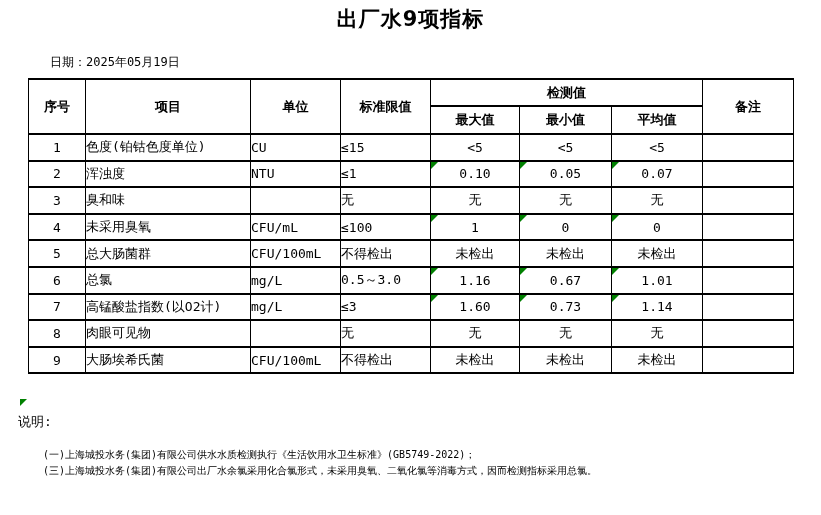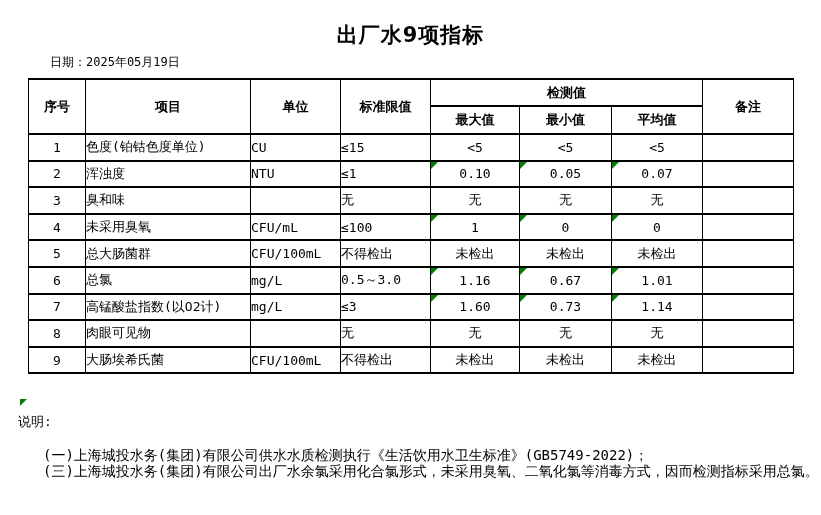--- a/index.html
+++ b/index.html
@@ -3,21 +3,21 @@
 <meta charset="utf-8">
 <style>
   html,body{margin:0;padding:0;}
   body{
     width:821px;height:515px;background:#ffffff;overflow:hidden;position:relative;
     font-family:"DejaVu Sans Mono","Liberation Mono",monospace;
     color:#000;
     -webkit-font-smoothing:none;
   }
   .title{
-    margin:16px;padding-top:5px;text-align:center;
+    margin:0;padding-top:5px;text-align:center;
     font-family:"DejaVu Sans","Liberation Sans",sans-serif;
     font-size:21px;font-weight:bold;letter-spacing:1px;
   }
   .date{
     position:absolute;left:50px;top:54px;font-size:12px;white-space:pre;
   }
   table.grid{
     position:absolute;left:28px;top:78px;width:765px;
     border-collapse:collapse;table-layout:fixed;
   }
@@ -34,21 +34,21 @@
   td.l{text-align:left;padding-left:4px;}
   td.num{position:relative;}
   .tri{
     position:absolute;top:0;left:0;width:0;height:0;
     border-top:7px solid var(--flag,#008000);
     border-right:7px solid transparent;
     display:block;
   }
   .standalone-tri{position:absolute;left:20px;top:399px;}
   .notes-heading{position:absolute;left:18px;top:413px;font-size:13px;}
-  .notes{position:absolute;left:43px;top:447px;font-size:14px;line-height:16px;}
+  .notes{position:absolute;left:43px;top:447px;font-size:10px;line-height:16px;}
   .notes div{white-space:nowrap;}
 </style>
 </head>
 <body>
 
 <h1 class="title">出厂水9项指标</h1>
 <div class="date">日期：2025年05月19日</div>
 
 <table class="grid" id="grid">
   <colgroup>

